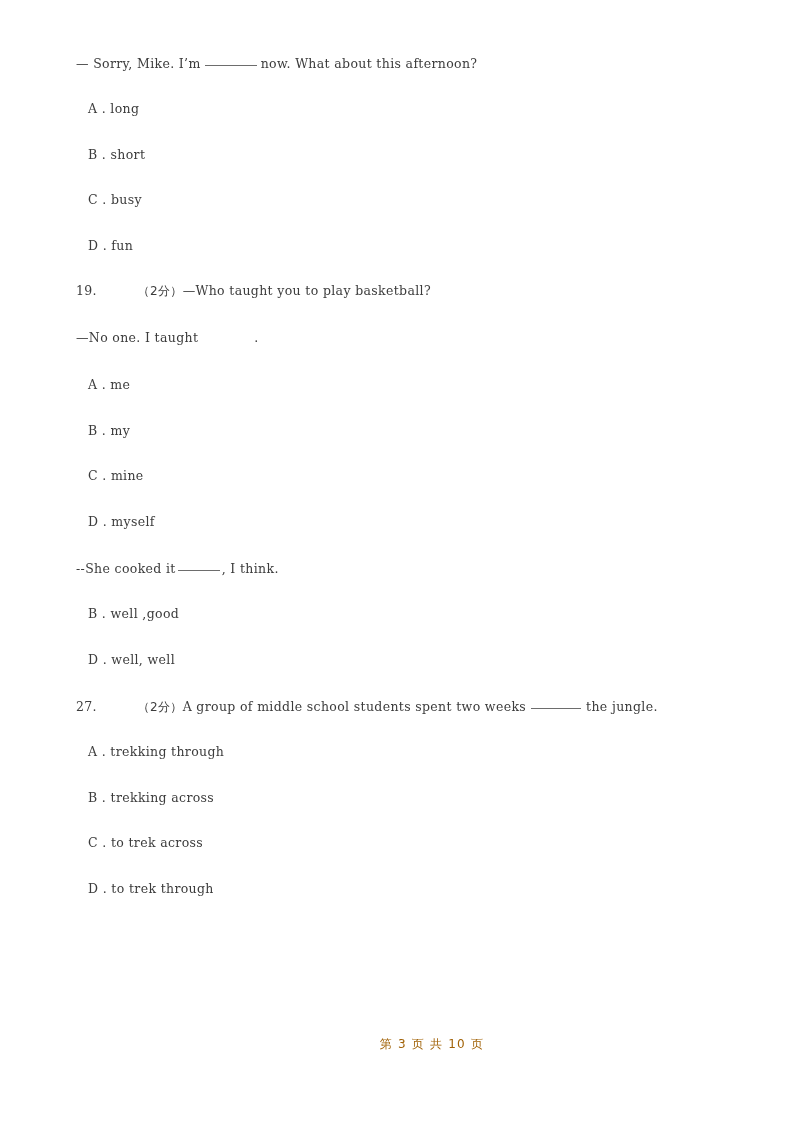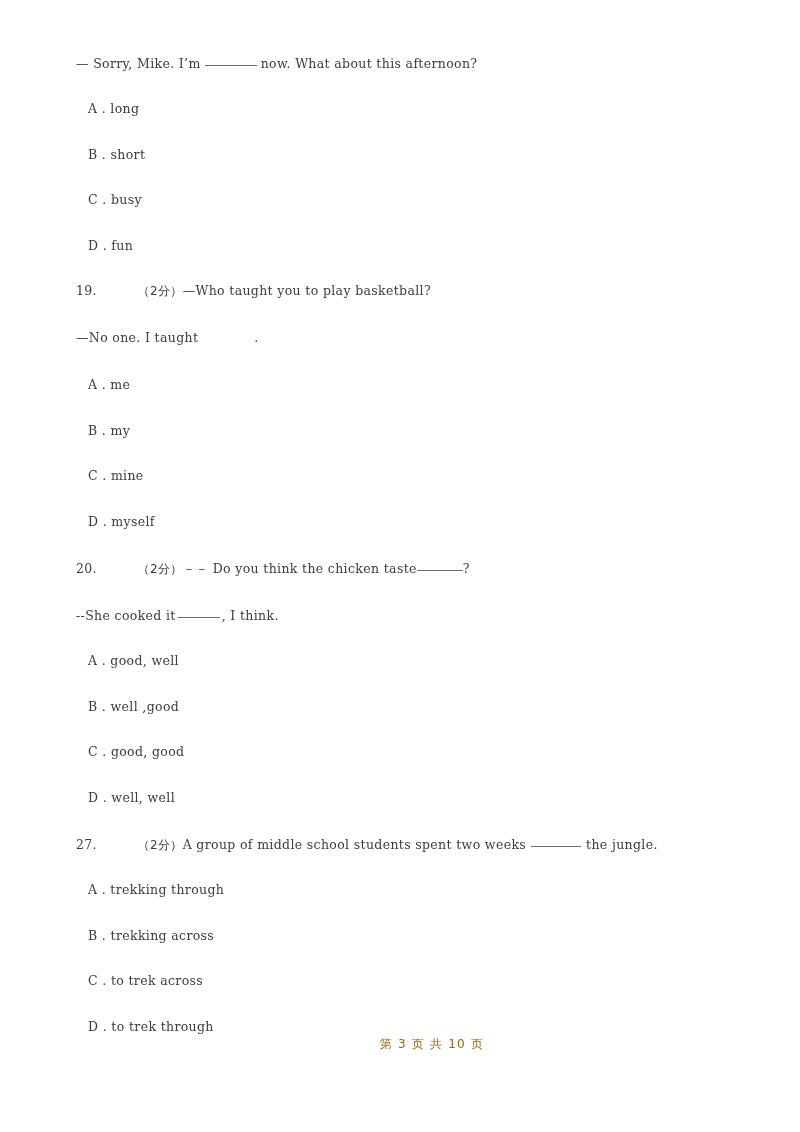--- a/index.html
+++ b/index.html
@@ -86,26 +86,23 @@
     <div class="line optline"><span>D .</span> <span>fun</span></div>
 
     <div class="line qline"><span>19.</span>&nbsp;&nbsp;<span class="cjk">（2分）</span><span>—Who taught you to play basketball?</span></div>
     <div class="line qline"><span>—No one. I taught</span><span class="gapspace"></span><span>.</span></div>
 
     <div class="line optline"><span>A .</span> <span>me</span></div>
     <div class="line optline"><span>B .</span> <span>my</span></div>
     <div class="line optline"><span>C .</span> <span>mine</span></div>
     <div class="line optline"><span>D .</span> <span>myself</span></div>
 
-    <div class="line qline"><span>20.</span>&nbsp;&nbsp;<span class="cjk">（2分）</span><span>－－</span> <span>Do you think the chicken taste</span><span class="blank blank-w2"></span><span>?</span></div>
     <div class="line qline"><span>--She cooked it</span><span class="blank blank-w3"></span><span>, I think.</span></div>
 
-    <div class="line optline"><span>A .</span> <span>good, well</span></div>
     <div class="line optline"><span>B .</span> <span>well ,good</span></div>
-    <div class="line optline"><span>C .</span> <span>good, good</span></div>
     <div class="line optline"><span>D .</span> <span>well, well</span></div>
 
     <div class="line qline"><span>27.</span>&nbsp;&nbsp;<span class="cjk">（2分）</span><span>A group of middle school students spent two weeks</span><span class="blank blank-w4"></span><span>the jungle.</span></div>
 
     <div class="line optline"><span>A .</span> <span>trekking through</span></div>
     <div class="line optline"><span>B .</span> <span>trekking across</span></div>
     <div class="line optline"><span>C .</span> <span>to trek across</span></div>
     <div class="line optline"><span>D .</span> <span>to trek through</span></div>
 
   </div>

